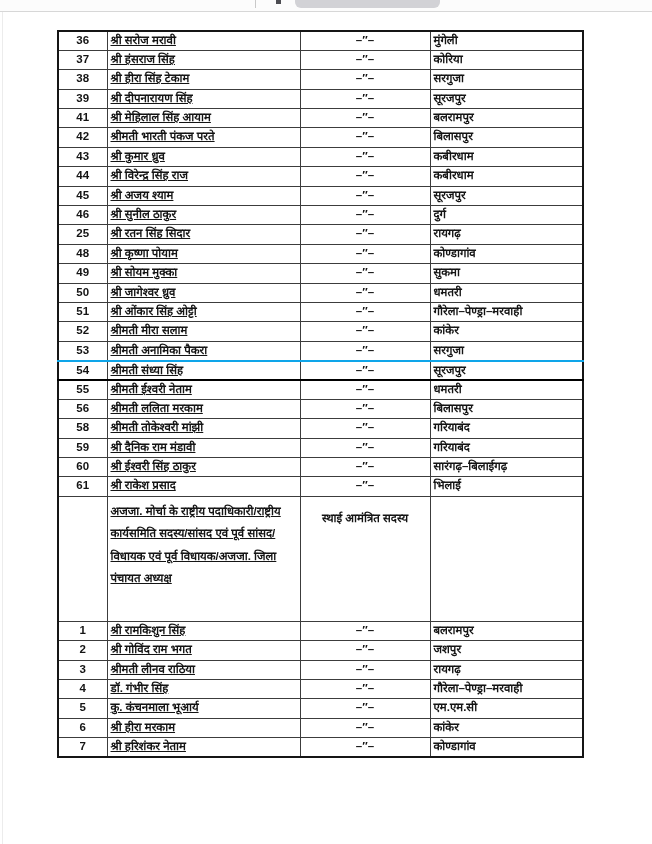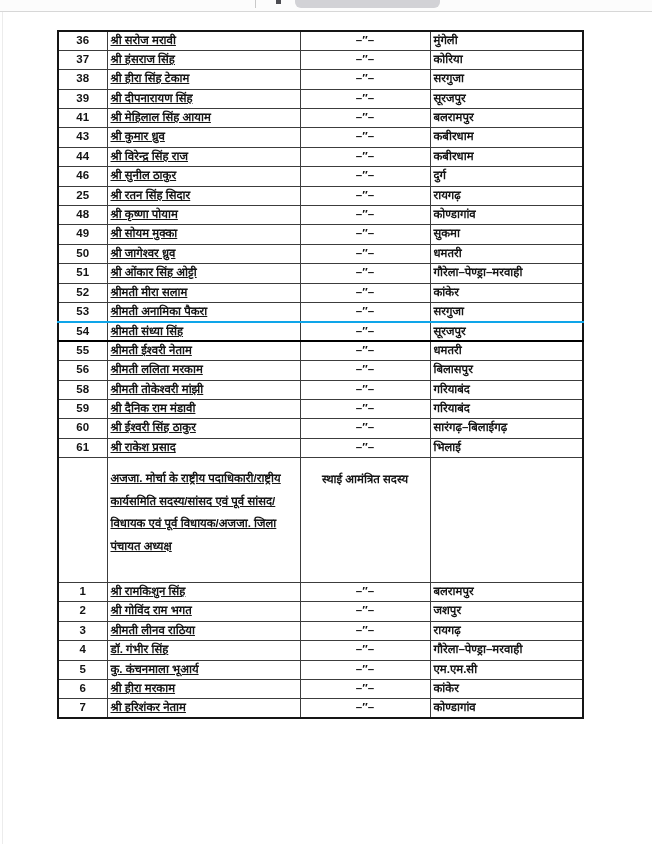--- a/index.html
+++ b/index.html
@@ -32,21 +32,21 @@
     box-sizing:border-box;
   }
   tr.row { height:19.4px; }
   td.c-sno  { text-align:center; font-size:10.5px; padding-left:0; padding-right:0; }
   td.c-ditto{ text-align:center; font-size:11px; }
   td.c-name { padding-left:4px;text-decoration:underline; }
   td.c-dist { padding-left:3px; }
   tr.heavy td { border-top:2px solid #0ea5e9; border-bottom:2px solid #000; }
   tr.section { height:125px; }
   tr.section td { white-space:normal; }
-  tr.section td.c-name { line-height:22.5px; padding-top:9px; }
+  tr.section td.c-name { line-height:22.5px; padding-top:3px; }
   tr.section td.c-ditto { line-height:18px; padding-top:12px;text-align:center; }
 </style>
 </head>
 <body>
 
 <div class="frame">
   <div class="topbar">
     <div class="tb-divider"></div>
     <div class="tb-mark"></div>
     <div class="tb-pill"></div>
@@ -85,30 +85,42 @@
     <td class="c-ditto">–″–</td>
     <td class="c-dist">सूरजपुर</td>
   </tr>
         <tr class="row">
     <td class="c-sno">41</td>
     <td class="c-name">श्री मेहिलाल सिंह आयाम</td>
     <td class="c-ditto">–″–</td>
     <td class="c-dist">बलरामपुर</td>
   </tr>
         <tr class="row">
+    <td class="c-sno">42</td>
+    <td class="c-name">श्रीमती भारती पंकज परते</td>
+    <td class="c-ditto">–″–</td>
+    <td class="c-dist">बिलासपुर</td>
+  </tr>
+        <tr class="row">
     <td class="c-sno">43</td>
     <td class="c-name">श्री कुमार ध्रुव</td>
     <td class="c-ditto">–″–</td>
     <td class="c-dist">कबीरधाम</td>
   </tr>
         <tr class="row">
     <td class="c-sno">44</td>
     <td class="c-name">श्री विरेन्द्र सिंह राज</td>
     <td class="c-ditto">–″–</td>
     <td class="c-dist">कबीरधाम</td>
+  </tr>
+        <tr class="row">
+    <td class="c-sno">45</td>
+    <td class="c-name">श्री अजय श्याम</td>
+    <td class="c-ditto">–″–</td>
+    <td class="c-dist">सूरजपुर</td>
   </tr>
         <tr class="row">
     <td class="c-sno">46</td>
     <td class="c-name">श्री सुनील ठाकुर</td>
     <td class="c-ditto">–″–</td>
     <td class="c-dist">दुर्ग</td>
   </tr>
         <tr class="row">
     <td class="c-sno">25</td>
     <td class="c-name">श्री रतन सिंह सिदार</td>

